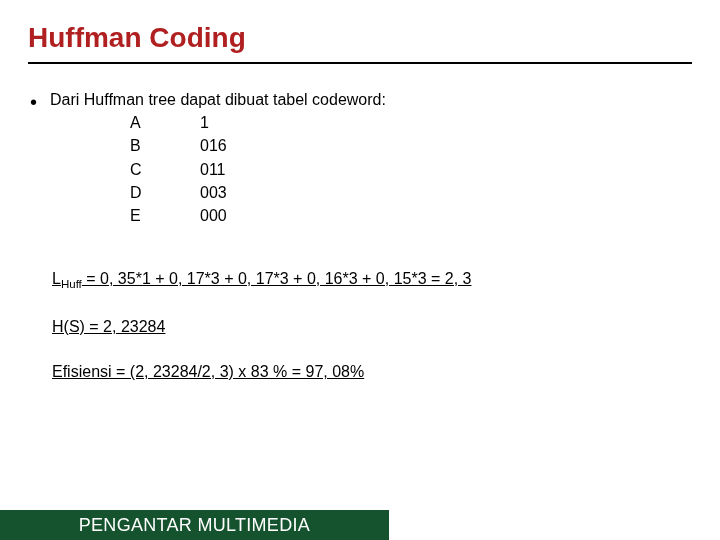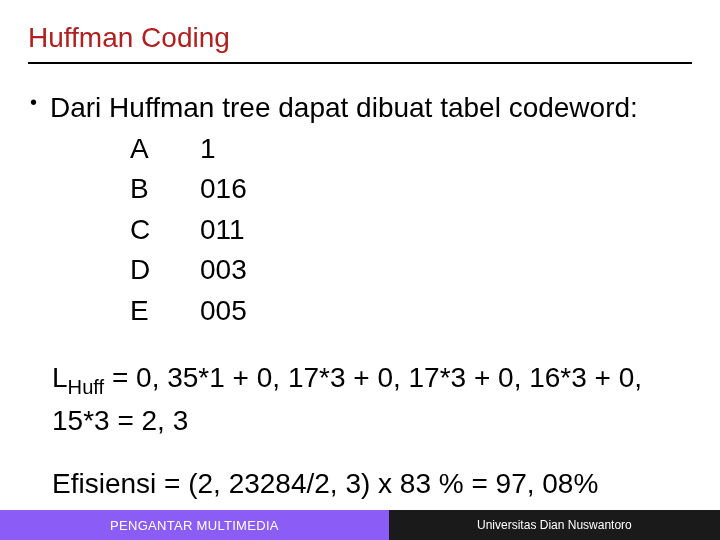--- a/index.html
+++ b/index.html
@@ -1,33 +1,33 @@
 <!DOCTYPE html>
 <html><head>
 <meta charset="utf-8">
 <style>
   * { margin: 0; padding: 0; box-sizing: border-box; }
   html, body { width: 720px; height: 540px; background: #fff; font-family: Verdana, Geneva, sans-serif; color: #000; }
   .slide { width: 720px; height: 540px; position: relative; padding: 22px 28px 0 28px; }
-  .title { color: #b02020; font-weight: normal; font-size: 28px; padding-bottom: 6px; }
+  .title { color: #b02020; font-weight: bold; font-size: 28px; padding-bottom: 6px; }
   .rule { border-bottom: 2px solid #000; margin-top: 2px; margin-bottom: 24px; }
-  .body { font-size: 28px; line-height: 1.45; }
+  .body { font-size: 16px; line-height: 1.45; }
   .bullet-row { display: flex; align-items: flex-start; }
   .bullet { width: 22px; flex: 0 0 22px; font-size: 20px; line-height: 1.45; padding-left: 2px; }
   .bullet::before { content: "•"; }
   .lead { }
   .codeword-table { margin-left: 80px; margin-top: 0; }
   .codeword-table .row { display: flex; }
   .codeword-table .sym { width: 70px; }
   .codeword-table .code { }
-  .formula-block { margin-left: 24px; margin-top: 26px; }
+  .formula-block { margin-left: 24px; margin-top: 40px; text-decoration: underline; }
   .formula-block .line { margin-bottom: 22px; }
   .sub { font-size: 0.72em; vertical-align: sub; }
   .footer { position: absolute; left: 0; bottom: 0; width: 720px; height: 30px; display: flex; }
-  .footer .left { flex: 0 0 54%; background: #8b5cf6; color: #fff; font-size: 13px; display: flex; align-items: center; justify-content: center; letter-spacing: 0.3px; }
+  .footer .left { flex: 0 0 54%; background: #14532d; color: #fff; font-size: 18px; display: flex; align-items: center; justify-content: center; letter-spacing: 0.3px; }
   .footer .right { flex: 1; background: #1a1a1a; color: #fff; font-size: 12px; display: flex; align-items: center; justify-content: center; }
 </style>
 </head>
 <body>
 
 <div class="slide">
 
   <div class="title">Huffman Coding</div>
   <div class="rule"></div>
 
@@ -48,32 +48,32 @@
           <div class="row">
             <div class="sym">C</div>
             <div class="code">011</div>
           </div>
           <div class="row">
             <div class="sym">D</div>
             <div class="code">003</div>
           </div>
           <div class="row">
             <div class="sym">E</div>
-            <div class="code">005</div>
+            <div class="code">000</div>
           </div>
         </div>
       </div>
     </div>
 
     <div class="formula-block">
       <div class="line">
         <span>L</span><span class="sub">Huff</span><span> = 0, 35*1 + 0, 17*3 + 0, 17*3 + 0, 16*3 + 0, 15*3 = 2, 3</span>
       </div>
+      <div class="line">H(S) = 2, 23284</div>
       <div class="line">Efisiensi = (2, 23284/2, 3) x 83 % = 97, 08%</div>
     </div>
   </div>
 
   <div class="footer">
     <div class="left">PENGANTAR MULTIMEDIA</div>
-    <div class="right">Universitas Dian Nuswantoro</div>
   </div>
 
 </div>
 
 </body></html>

